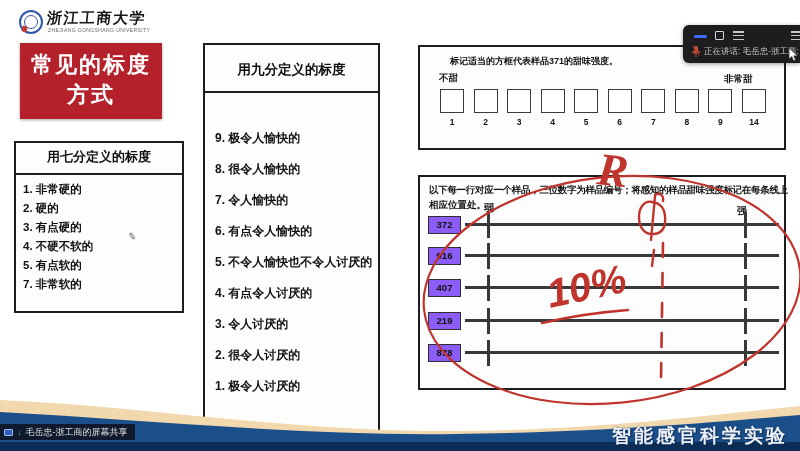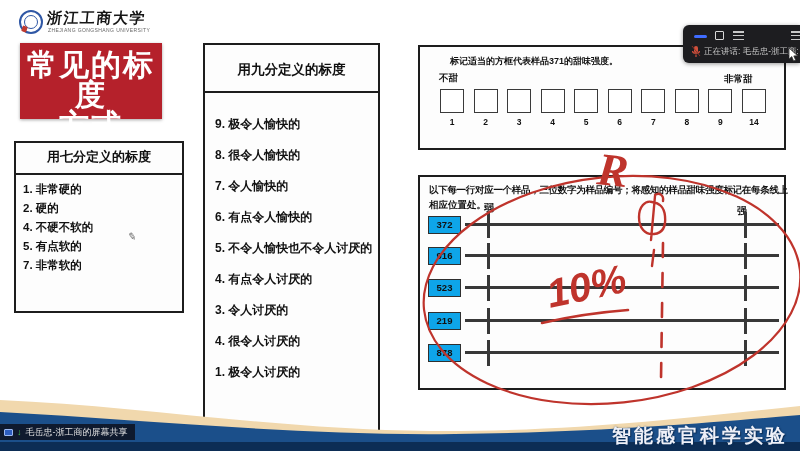--- a/index.html
+++ b/index.html
@@ -8,49 +8,49 @@
   .abs { position:absolute; }
 
   
   .emblem { left:19px; top:10px; width:24px; height:24px; border:2px solid #2f57a5; border-radius:50%; }
   .emblem-inner { position:absolute; left:3px; top:3px; width:14px; height:14px; border:1.5px solid #2f57a5; border-radius:50%; }
   .emblem-red { position:absolute; left:1px; top:14px; width:5px; height:6px; background:#c03a30; border-radius:1px; transform:rotate(20deg); }
   .uni-cn { left:47px; top:9px; font-family:"Liberation Serif","DejaVu Serif",serif; font-weight:bold; font-size:15px; letter-spacing:1.5px; color:#161616; transform:skewX(-6deg); }
   .uni-en { left:48px; top:27px; font-size:5px; color:#666; letter-spacing:.4px; }
 
   
-  .title-box { left:20px; top:43px; width:142px; height:76px; background:#b5212b; color:#fff; text-align:center; font-weight:bold; font-size:30px; letter-spacing:2px; padding-top:7px; line-height:30px; box-shadow:0 1px 3px rgba(0,0,0,.35); }
+  .title-box { left:20px; top:43px; width:142px; height:76px; background:#b5212b; color:#fff; text-align:center; font-weight:bold; font-size:22px; letter-spacing:2px; padding-top:7px; line-height:30px; box-shadow:0 1px 3px rgba(0,0,0,.35); }
 
   
   .scan { border:2px solid #1d1d1d; background:#fdfdfd; color:#111; }
   .seven-box { left:14px; top:141px; width:170px; height:172px; }
   .seven-box .hdr { height:32px; padding-top:5px; text-align:center; font-size:13px; font-weight:bold; border-bottom:2px solid #1d1d1d; }
   .seven-box ul { list-style:none; padding:5px 0 0 7px; }
   .seven-box li { font-size:11.5px; font-weight:bold; line-height:19px; white-space:nowrap; }
 
   .nine-box { left:203px; top:43px; width:177px; height:416px; }
   .nine-box .hdr { height:48px; padding-top:16px; text-align:center; font-size:13.5px; font-weight:bold; border-bottom:2px solid #1d1d1d; }
-  .nine-box ul { list-style:none; padding:16px 0 0 10px; }
+  .nine-box ul { list-style:none; padding:24px 0 0 10px;margin-top:6px; }
   .nine-box li { font-size:12px; font-weight:bold; line-height:31px; white-space:nowrap; }
 
   .boxscale { left:418px; top:45px; width:368px; height:105px; border-width:2px; }
   .boxscale .instr { position:absolute; left:30px; top:8px; font-size:9px; font-weight:bold; white-space:nowrap; }
   .lab-weak { position:absolute; font-size:9.5px; font-weight:bold; }
   .cells { position:absolute; left:19px; top:42px; width:328px; display:flex; justify-content:space-between; }
   .cell { width:26px; text-align:center; }
   .cell .sq { width:24px; height:24px; border:1.5px solid #3a3a3a; margin:0 auto; background:#fff; }
   .cell .num { font-size:8.5px; font-weight:bold; margin-top:4px; }
 
   .linescale { left:418px; top:175px; width:368px; height:215px; border-width:2px; }
   .linescale .l1 { position:absolute; left:9px; top:7px; font-size:9.5px; font-weight:bold; letter-spacing:-.3px; white-space:nowrap; }
   .linescale .l2 { position:absolute; left:9px; top:22px; font-size:9.5px; font-weight:bold; }
   .ls-weak { position:absolute; left:64px; top:24px; font-size:10px; font-weight:bold; }
   .ls-strong { position:absolute; left:317px; top:27px; font-size:10px; font-weight:bold; }
   .srow { position:absolute; left:0; width:100%; height:28px; }
-  .srow .sbox { position:absolute; left:8px; top:5px; width:33px; height:18px; border:1.5px solid #2f2f2f; font-size:9.5px; font-weight:bold; text-align:center; line-height:15px; background:#0ea5e9; }
+  .srow .sbox { position:absolute; left:8px; top:5px; width:33px; height:18px; border:1.5px solid #2f2f2f; font-size:9.5px; font-weight:bold; text-align:center; line-height:15px; background:#8b5cf6; }
   .srow .hline { position:absolute; left:45px; top:12px; width:314px; height:3px; background:#383838; }
   .srow .tick { position:absolute; top:1px; width:3px; height:26px; background:#383838; }
   .srow .lt { left:67px; } .srow .rt { left:324px; }
 
   
   .meet { left:683px; top:25px; width:117px; height:38px; background:#1d1d20; border-radius:6px 0 0 6px; box-shadow:0 1px 4px rgba(0,0,0,.4); }
   .m-min { position:absolute; left:11px; top:10px; width:13px; height:3px; background:#3f6cff; border-radius:2px; }
   .m-restore { position:absolute; left:32px; top:6px; width:9px; height:9px; border:1.5px solid #d8d8d8; border-radius:1px; }
   .m-menu, .m-menu2 { position:absolute; top:6px; width:11px; height:9px; display:flex; flex-direction:column; justify-content:space-between; }
   .m-menu { left:50px; } .m-menu2 { left:108px; }
@@ -80,38 +80,39 @@
 <div class="abs title-box">
   <div>常见的标度</div>
   <div>方式</div>
 </div>
 
 <div class="abs scan seven-box">
   <div class="hdr">用七分定义的标度</div>
   <ul>
     <li>1. 非常硬的</li>
     <li>2. 硬的</li>
+    <li>3. 有点硬的</li>
     <li>4. 不硬不软的</li>
     <li>5. 有点软的</li>
     <li>7. 非常软的</li>
   </ul>
 </div>
 <div class="abs pen-cursor">✎</div>
 
 <div class="abs scan nine-box">
   <div class="hdr">用九分定义的标度</div>
   <ul>
     <li>9. 极令人愉快的</li>
     <li>8. 很令人愉快的</li>
     <li>7. 令人愉快的</li>
     <li>6. 有点令人愉快的</li>
     <li>5. 不令人愉快也不令人讨厌的</li>
     <li>4. 有点令人讨厌的</li>
     <li>3. 令人讨厌的</li>
-    <li>4. 很令人讨厌的</li>
+    <li>2. 很令人讨厌的</li>
     <li>1. 极令人讨厌的</li>
   </ul>
 </div>
 
 <div class="abs scan boxscale">
   <div class="instr">标记适当的方框代表样品371的甜味强度。</div>
   <div class="lab-weak" style="left:19px;top:25px;">不甜</div>
   <div class="lab-weak" style="left:304px;top:26px;">非常甜</div>
   <div class="cells">
     <div class="cell">
@@ -169,21 +170,21 @@
       <div class="tick lt"></div>
       <div class="tick rt"></div>
   </div>
   <div class="srow" style="top:65px;">
     <div class="sbox">916</div>
     <div class="hline"></div>
       <div class="tick lt"></div>
       <div class="tick rt"></div>
   </div>
   <div class="srow" style="top:97px;">
-    <div class="sbox">523</div>
+    <div class="sbox">407</div>
     <div class="hline"></div>
       <div class="tick lt"></div>
       <div class="tick rt"></div>
   </div>
   <div class="srow" style="top:130px;">
     <div class="sbox">219</div>
     <div class="hline"></div>
       <div class="tick lt"></div>
       <div class="tick rt"></div>
   </div>

